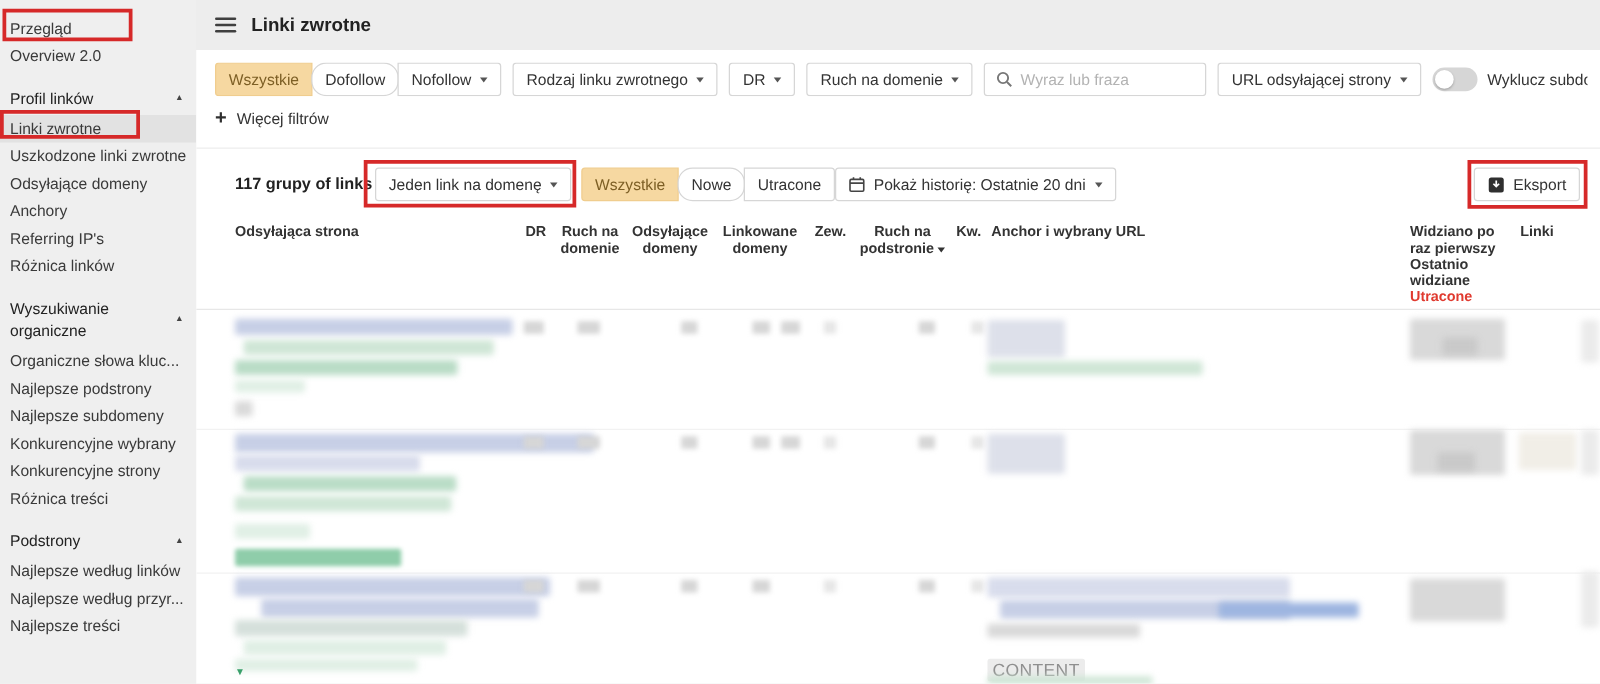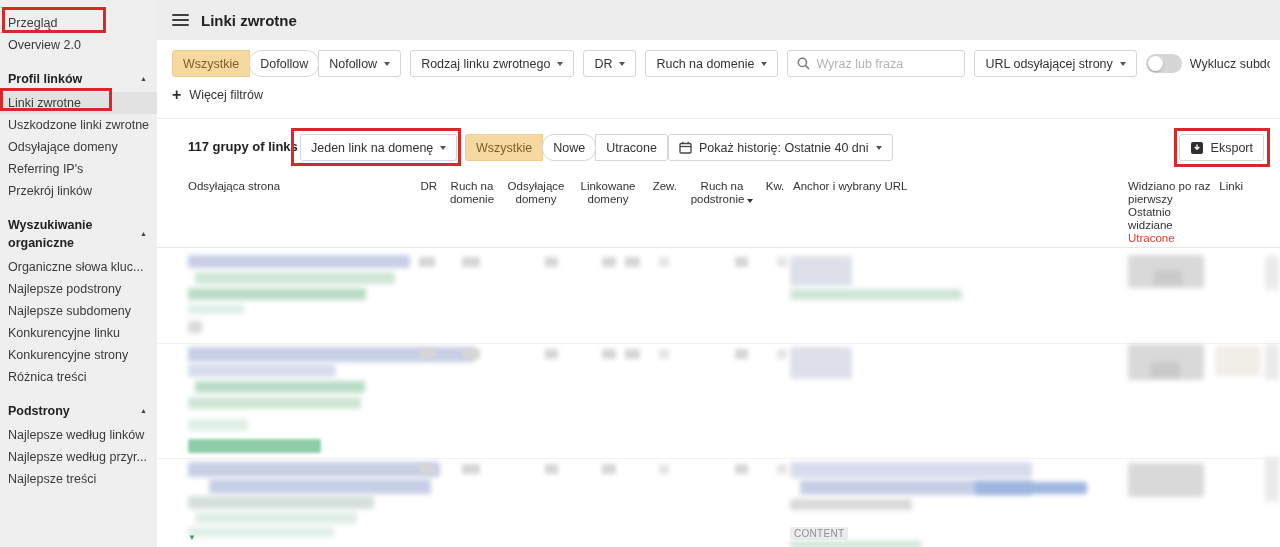--- a/index.html
+++ b/index.html
@@ -8,21 +8,21 @@
     font-family: "Liberation Sans", sans-serif;
     background:#ededed;
     position:relative;
     overflow:hidden;
     color:#333;
   }
   
   .sidebar{position:absolute;left:0;top:0;width:157px;height:547px;background:#efefef;padding-top:12px;overflow:hidden;}
   .sb-item{height:22px;line-height:22px;padding:0 10px 0 8px;font-size:12.5px;color:#3a3a3a;white-space:nowrap;overflow:hidden;cursor:pointer;}
   .sb-item.active{background:#e2e2e2;}
-  .sb-sec{display:flex;justify-content:space-between;align-items:center;padding:2px 10px 4px 8px;font-size:12.5px;font-weight:bold;color:#222;line-height:18px;cursor:pointer;}
+  .sb-sec{display:flex;justify-content:space-between;align-items:center;padding:2px 10px 4px 8px;font-size:12.5px;font-weight:normal;color:#222;line-height:18px;cursor:pointer;}
   .sb-sec .arrow{font-size:7px;color:#444;flex:0 0 auto;margin-left:4px;}
   .gap{height:12px;}
   
   .anno{position:absolute;border:3px solid #d62929;pointer-events:none;z-index:50;background:transparent;}
   
   .main{position:absolute;left:157px;top:0;width:1123px;height:547px;}
   .topbar{position:absolute;left:0;top:0;width:100%;height:40px;display:flex;align-items:center;}
   .burger{margin-left:15px;width:17px;cursor:pointer;}
   .burger div{height:2px;background:#3f3f3f;margin:3px 0;border-radius:1px;}
   .page-title{margin-left:12px;font-size:15px;font-weight:bold;color:#222;}
@@ -47,66 +47,67 @@
   .plus{font-size:16px;font-weight:bold;color:#2f2f2f;line-height:14px;}
   .div1{position:absolute;left:0;right:0;top:78px;height:1px;background:#ededed;}
   
   .count{position:absolute;left:31px;top:93px;height:28px;line-height:28px;font-size:13px;font-weight:bold;color:#222;}
   .group-btn{position:absolute;left:143px;top:94px;}
   .seg2{position:absolute;left:308px;top:94px;}
   .hist-btn{position:absolute;left:511px;top:94px;}
   .exp-btn{position:absolute;right:16px;top:94px;}
   .icon-svg{flex:0 0 auto;display:block;}
   
-  .th{position:absolute;font-size:11.5px;font-weight:normal;color:#333;line-height:13px;cursor:pointer;}
+  .th{position:absolute;font-size:11.5px;font-weight:bold;color:#333;line-height:13px;cursor:pointer;}
   .th.c{text-align:center;} .th.r{text-align:right;}
   .th .red{color:#e03a2f;display:block;}
   .th span.blk{display:block;}
   .sortcaret{display:inline-block;width:0;height:0;border-left:3.5px solid transparent;border-right:3.5px solid transparent;border-top:4.5px solid #333;margin-left:3px;}
   .div2{position:absolute;left:0;right:0;top:207px;height:1px;background:#e7e7e7;}
   .rowsep{position:absolute;left:0;right:0;height:1px;background:#f2f2f2;}
   
   .bl{position:absolute;border-radius:2px;filter:blur(2.5px);}
   .lav{background:#c7cfe6;} .lavL{background:#d8dcec;}
   .grn{background:#b9dcc6;} .grnL{background:#cfe6d6;} .grnF{background:#e0efe5;}
   .grnS{background:#8fcdaa;filter:blur(1.5px);}
   .gry{background:#d9d9d9;} .gryL{background:#ebebeb;} .gryD{background:#c9c9c9;}
   .anc{background:#dde0ea;} .blu{background:#9db5e0;} .mix{background:#d5e0db;} .tanF{background:#f1eee7;}
   .n{position:absolute;height:10px;border-radius:1px;background:#d6d6d6;filter:blur(2px);}
   .n.lt{background:#e6e6e6;}
   .expand-tri{position:absolute;font-size:8px;color:#3aa06b;cursor:pointer;line-height:8px;}
-  .content-tag{position:absolute;font-size:10px;color:#8f8f8f;background:#ececec;padding:1px 4px;border-radius:2px;letter-spacing:.3px;filter:blur(.4px);}
+  .content-tag{position:absolute;font-size:14px;color:#8f8f8f;background:#ececec;padding:1px 4px;border-radius:2px;letter-spacing:.3px;filter:blur(.4px);}
 </style>
 </head>
 <body>
 
 <aside class="sidebar">
   <div class="sb-item">Przegląd</div>
   <div class="sb-item">Overview 2.0</div>
   <div class="gap"></div>
 
   <div class="sb-sec">
     <span>Profil linków</span>
     <span class="arrow">▲</span>
   </div>
   <div class="sb-item active">Linki zwrotne</div>
   <div class="sb-item">Uszkodzone linki zwrotne</div>
   <div class="sb-item">Odsyłające domeny</div>
+  <div class="sb-item">Anchory</div>
   <div class="sb-item">Referring IP's</div>
-  <div class="sb-item">Przekrój linków</div>
+  <div class="sb-item">Różnica linków</div>
   <div class="gap"></div>
 
   <div class="sb-sec">
     <span>Wyszukiwanie organiczne</span>
     <span class="arrow">▲</span>
   </div>
   <div class="sb-item">Organiczne słowa kluc...</div>
   <div class="sb-item">Najlepsze podstrony</div>
   <div class="sb-item">Najlepsze subdomeny</div>
-  <div class="sb-item">Konkurencyjne linku</div>
+  <div class="sb-item">Konkurencyjne wybrany</div>
   <div class="sb-item">Konkurencyjne strony</div>
   <div class="sb-item">Różnica treści</div>
   <div class="gap"></div>
 
   <div class="sb-sec">
     <span>Podstrony</span>
     <span class="arrow">▲</span>
   </div>
   <div class="sb-item">Najlepsze według linków</div>
   <div class="sb-item">Najlepsze według przyr...</div>
@@ -196,21 +197,21 @@
           <span>Utracone</span>
         </div>
     </div>
     <div class="btn hist-btn">
       <svg class="icon-svg" width="13" height="13" viewBox="0 0 13 13">
           <rect x="1" y="2.5" width="11" height="9.5" rx="1" fill="none" stroke="#444" stroke-width="1.3"></rect>
           <line x1="1" y1="5.5" x2="12" y2="5.5" stroke="#444" stroke-width="1.3"></line>
           <line x1="3.8" y1="0.8" x2="3.8" y2="3" stroke="#444" stroke-width="1.3"></line>
           <line x1="9.2" y1="0.8" x2="9.2" y2="3" stroke="#444" stroke-width="1.3"></line>
         </svg>
-      <span>Pokaż historię: Ostatnie 40 dni</span>
+      <span>Pokaż historię: Ostatnie 20 dni</span>
       <span class="caret"></span>
     </div>
     <div class="btn exp-btn">
       <svg class="icon-svg" width="14" height="14" viewBox="0 0 14 14">
           <rect x="1" y="1" width="12" height="12" rx="2" fill="#2f2f2f"></rect>
           <path d="M7 3.4v4.4M4.7 6l2.3 2.3L9.3 6" stroke="#fff" stroke-width="1.4" fill="none"></path>
         </svg>
       <span>Eksport</span>
     </div>
 

